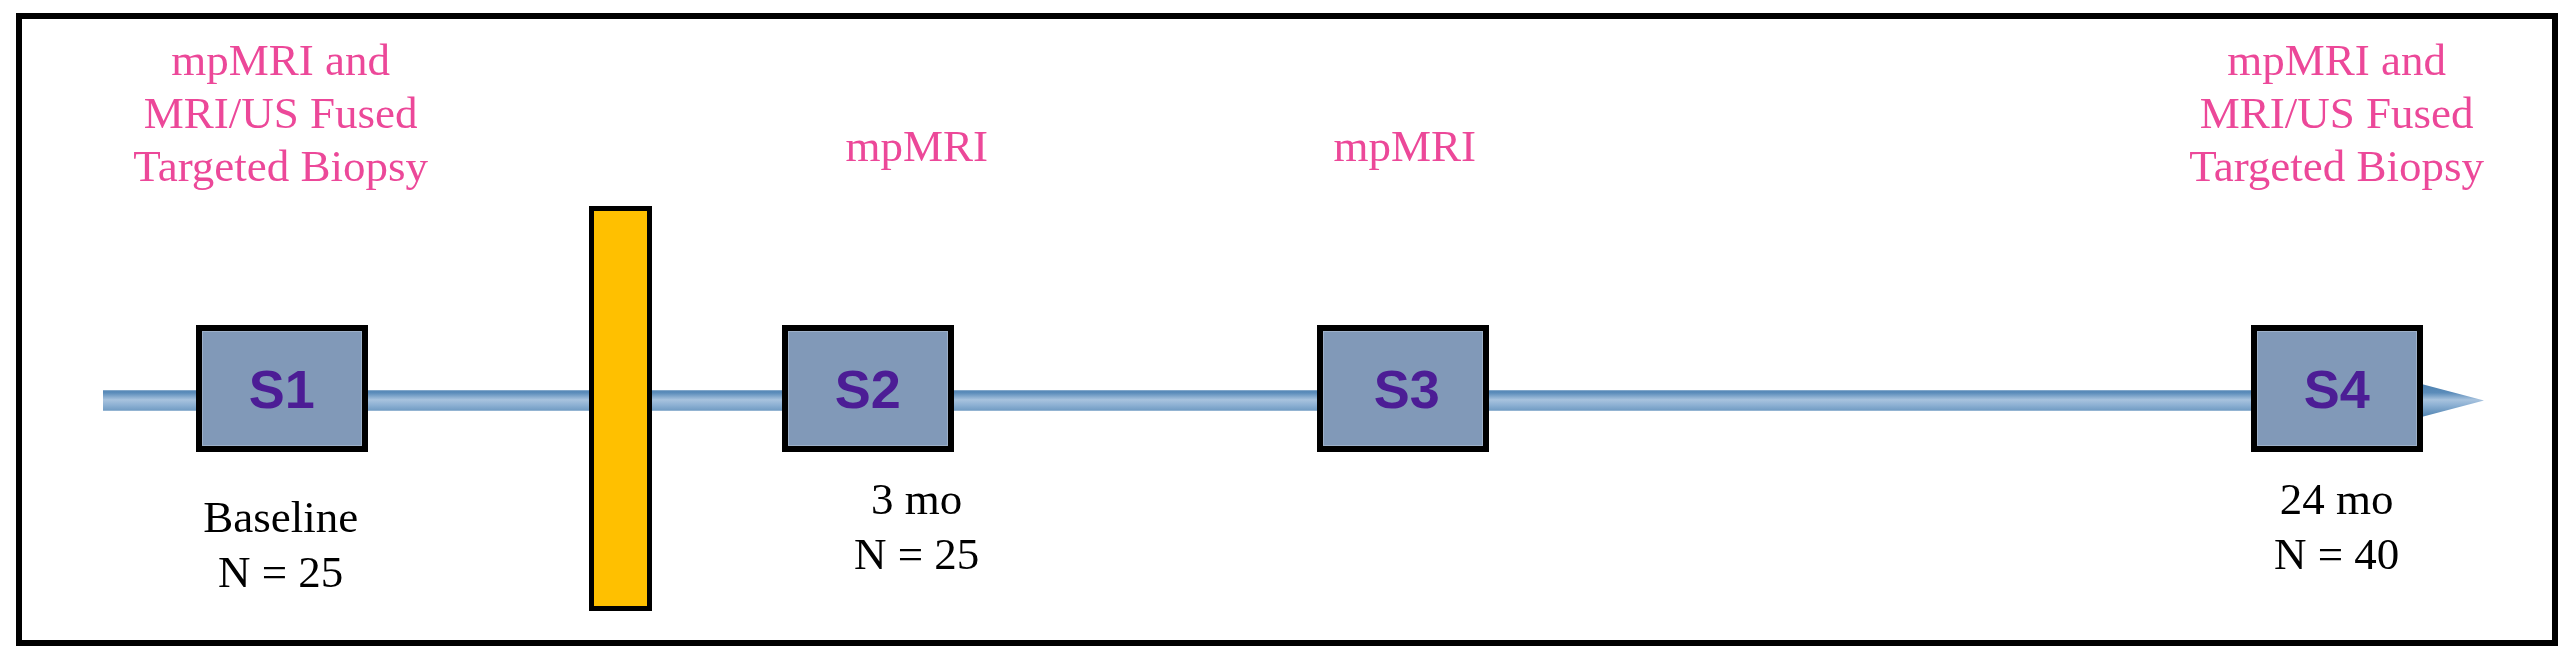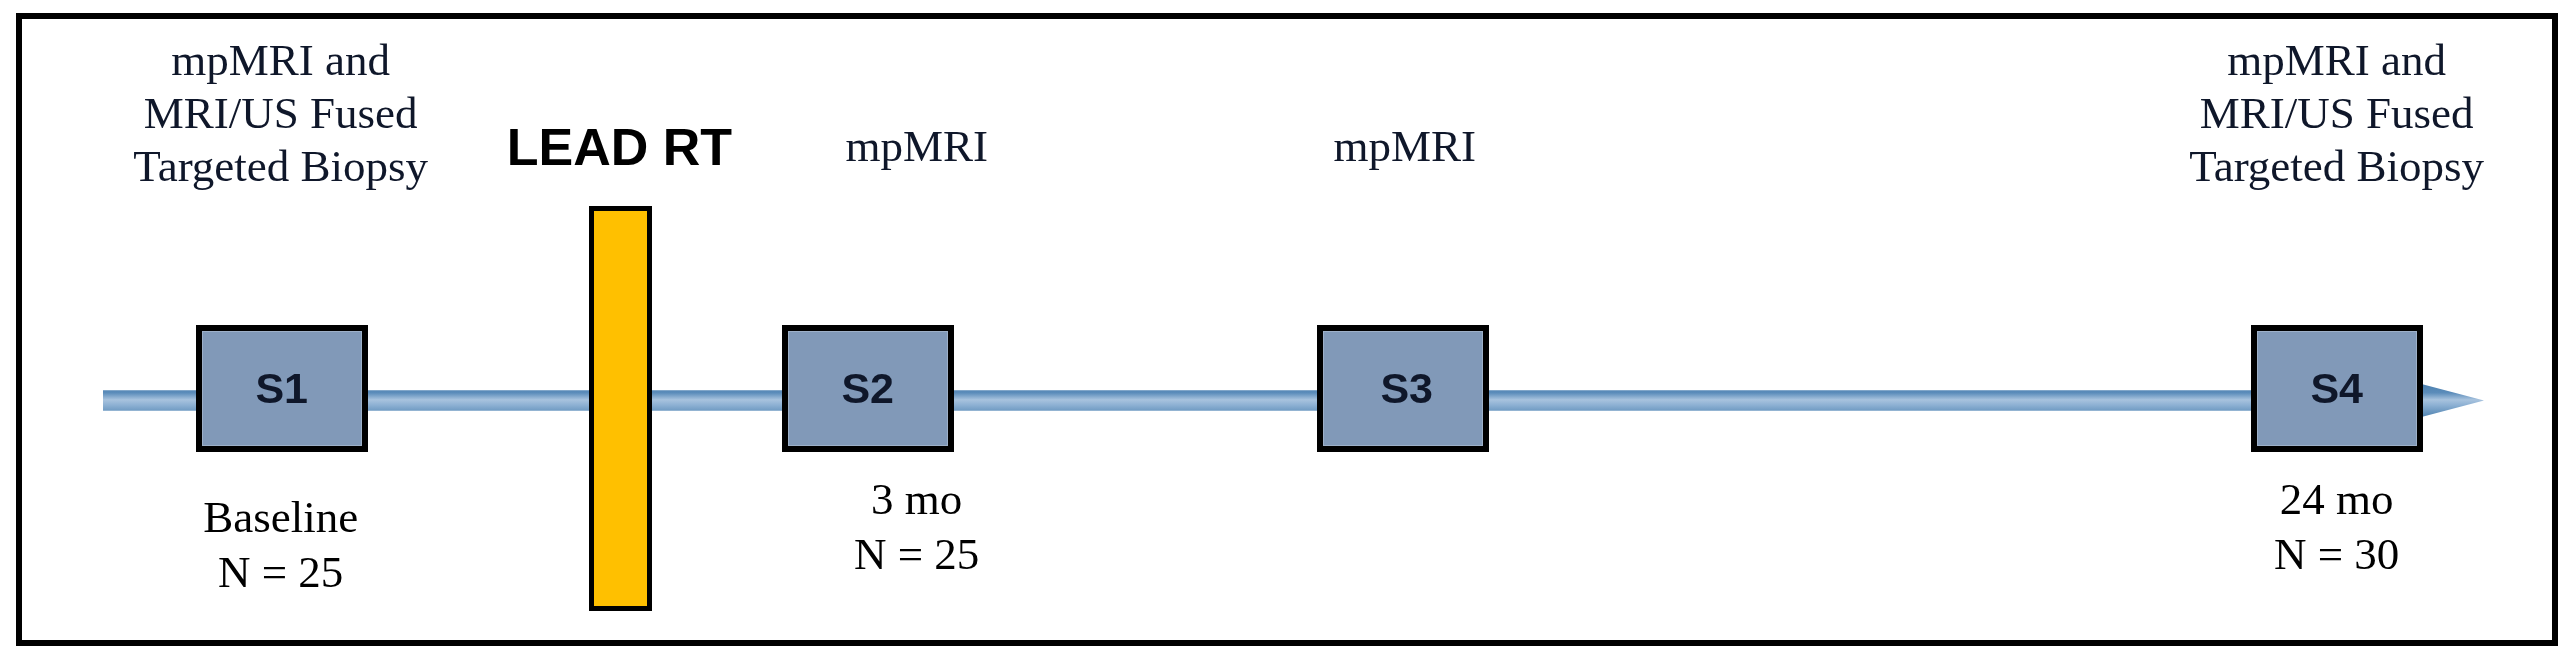--- a/index.html
+++ b/index.html
@@ -49,24 +49,24 @@
   }
   .milestone-inner-edge {
     position: absolute;
     left: 0; top: 0; right: 0; bottom: 0;
     border: 1.2px solid #9db0c8;
     box-sizing: border-box;
     pointer-events: none;
   }
   .milestone-label {
     position: relative;
-    color: #0f172a;
+    color: #4c1d95;
     font-family: "Liberation Sans", "DejaVu Sans", sans-serif;
     font-weight: bold;
-    font-size: 43px;
+    font-size: 54px;
     line-height: 1;
     letter-spacing: 0px;
     z-index: 2;
   }
   #milestone-0 { left: 174px; }
   #milestone-1 { left: 760px; }
   #milestone-2 { left: 1295px; padding-left: 8px; }
   #milestone-3 { left: 2229px; }
 
   
@@ -93,21 +93,21 @@
     color: #000000;
     white-space: nowrap;
   }
 
   
   .annotation-above {
     position: absolute;
     text-align: center;
     font-size: 45px;
     line-height: 1.18;
-    color: #0f172a;
+    color: #ec4899;
     white-space: pre-line;
   }
   .annotation-below {
     position: absolute;
     text-align: center;
     font-size: 45px;
     line-height: 1.22;
     color: #000000;
   }
   .annotation-below .timepoint { display: block; }
@@ -136,21 +136,20 @@
           <stop offset="28%" stop-color="#5b8cba"></stop>
           <stop offset="48%" stop-color="#a8c3de"></stop>
           <stop offset="62%" stop-color="#8fb2d4"></stop>
           <stop offset="100%" stop-color="#4a7fae"></stop>
         </linearGradient>
       </defs>
       <path d="M 0,12 L 3840,12 L 3840,0 L 3950,29 L 3840,58 L 3840,46 L 0,46 Z" fill="url(#arrowgrad)"></path>
     </svg>
 
     <div id="intervention-bar"></div>
-    <div id="intervention-label">LEAD RT</div>
 
     <div class="milestone" id="milestone-0">
       <span class="milestone-inner-edge"></span>
       <span class="milestone-label">S1</span>
     </div>
     <div class="milestone" id="milestone-1">
       <span class="milestone-inner-edge"></span>
       <span class="milestone-label">S2</span>
     </div>
     <div class="milestone" id="milestone-2">
@@ -174,18 +173,18 @@
     <div class="annotation-below" id="below-0">
       <span class="timepoint">Baseline</span>
       <span class="count">N = 25</span>
     </div>
     <div class="annotation-below" id="below-1">
       <span class="timepoint">3 mo</span>
       <span class="count">N = 25</span>
     </div>
     <div class="annotation-below" id="below-3">
       <span class="timepoint">24 mo</span>
-      <span class="count">N = 30</span>
+      <span class="count">N = 40</span>
     </div>
 
   </div>
 </div>
 
 
 </body></html>

